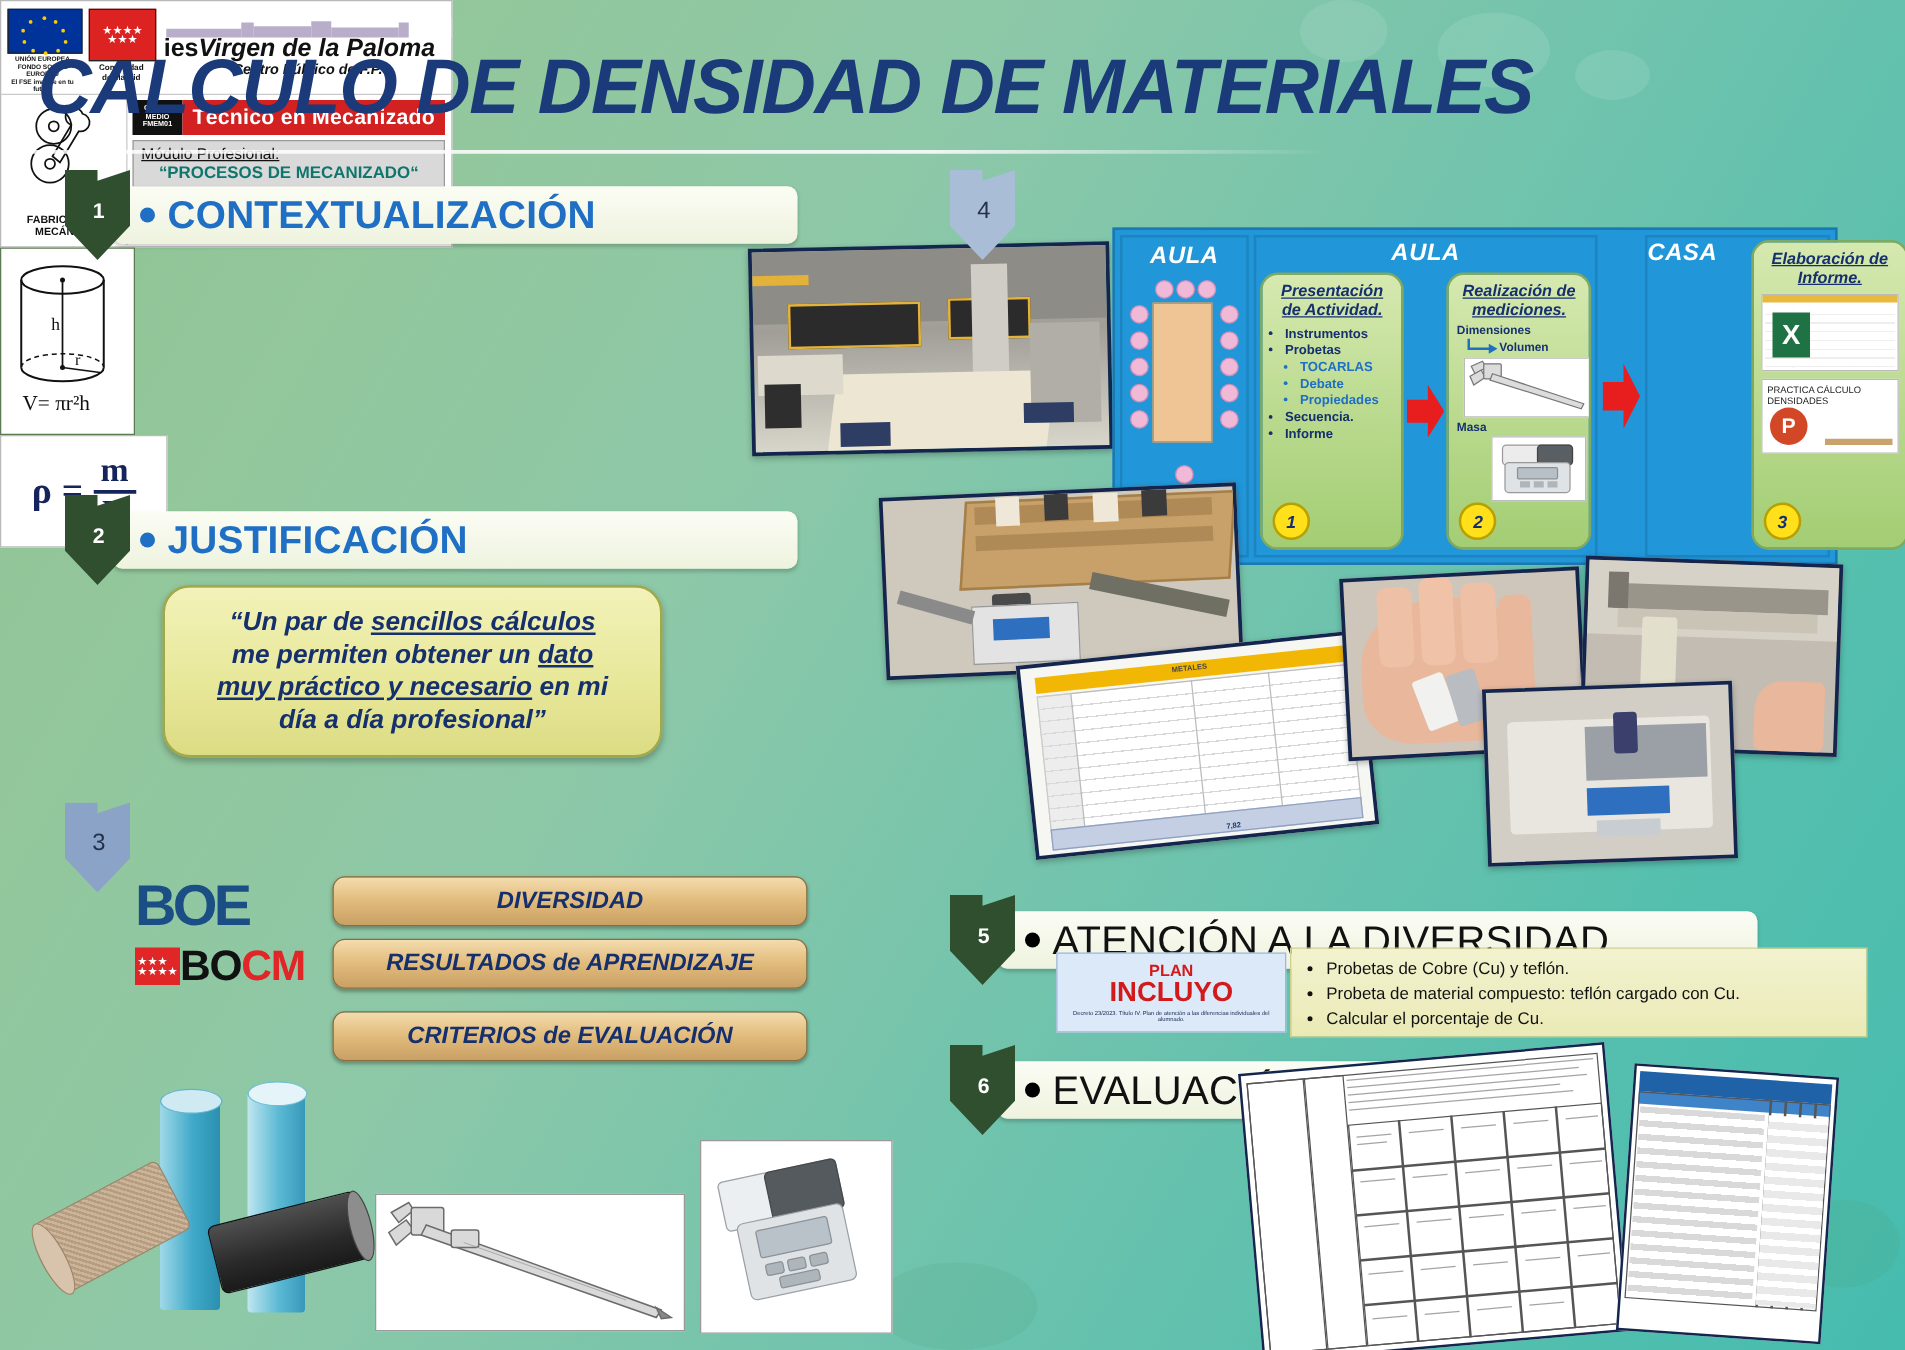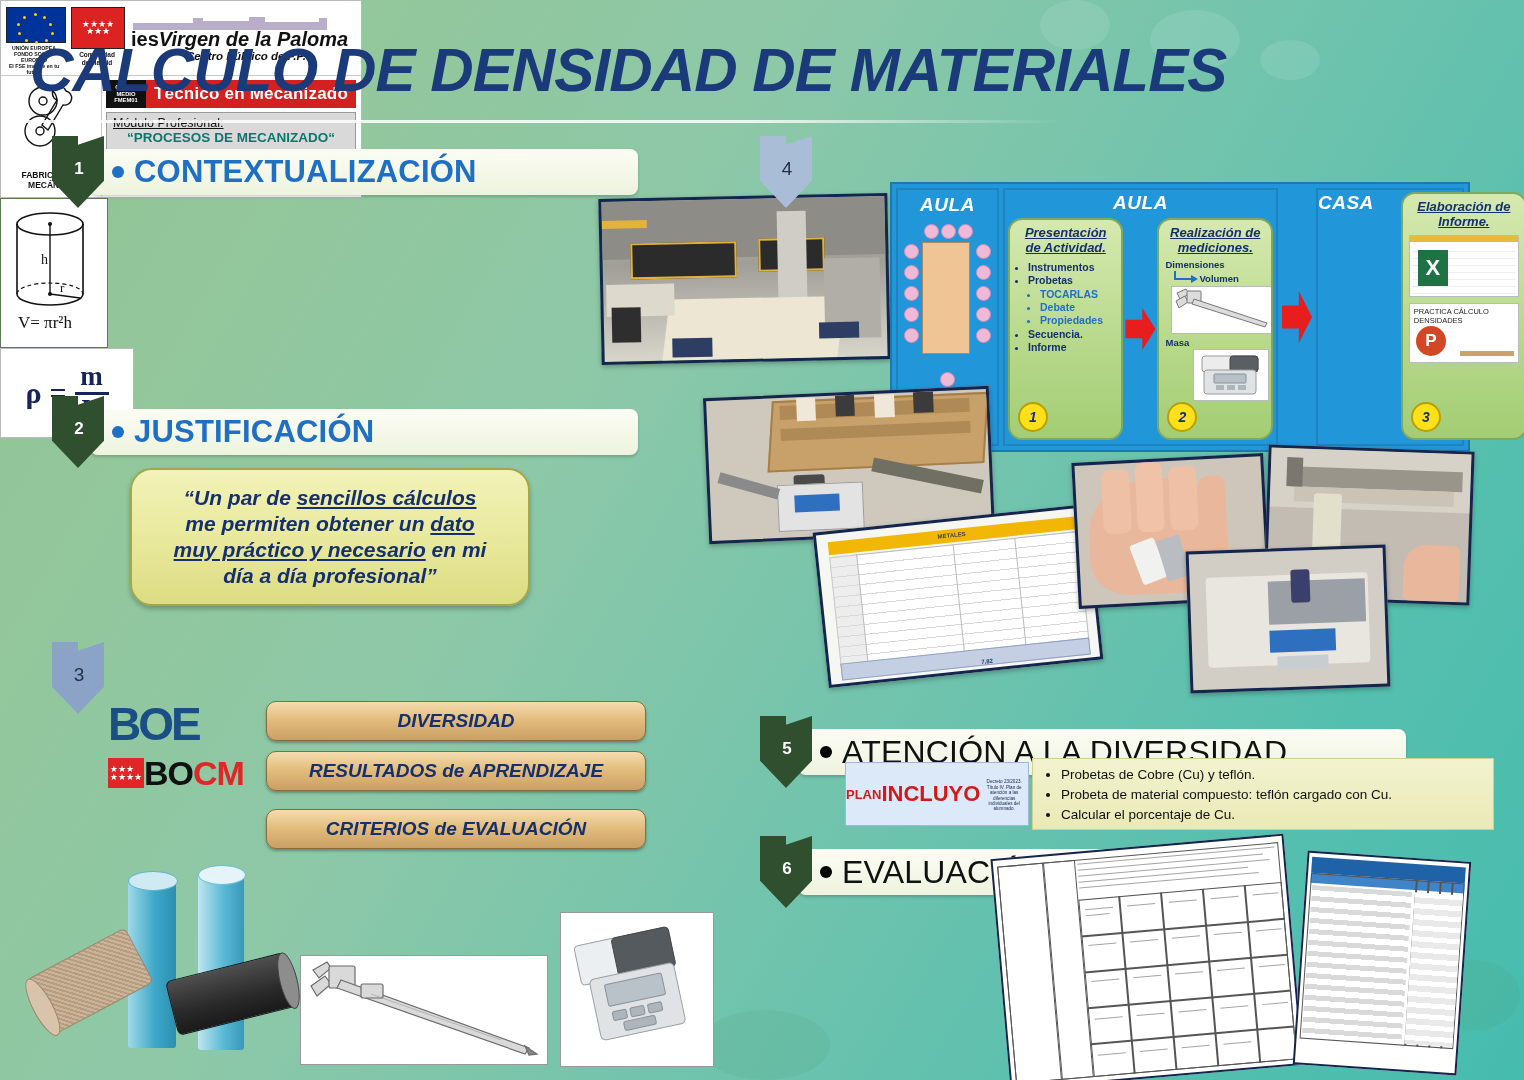--- a/index.html
+++ b/index.html
@@ -144,21 +144,21 @@
   .redarrow .ra{position:absolute;inset:0;background:#e81d1d;
      clip-path:polygon(0 28%,56% 28%,56% 0,100% 50%,56% 100%,56% 72%,0 72%);}
   .mini{background:#fff;border:1px solid #bbb;}
   .tiny-lab{font-size:9.5px;font-weight:bold;color:#16306e;}
 
   
   .photo{position:absolute;border:3px solid #14264d;background:#ccc;overflow:hidden;box-shadow:0 2px 5px rgba(0,0,0,.28);}
 
   
   #incluyo{position:absolute;left:845px;top:762px;width:182px;height:62px;background:#dce9f8;
-    border:1px solid #9fb8d6;display:flex;flex-direction:row;align-items:center;justify-content:center;}
+    border:1px solid #9fb8d6;display:flex;flex-direction:column;align-items:center;justify-content:center;}
   #incluyo .p1{font-size:13px;font-weight:bold;color:#d21a1a;line-height:13px;}
   #incluyo .p2{font-size:22px;font-weight:bold;color:#d21a1a;line-height:22px;}
   #incluyo .p3{font-size:4.6px;color:#14264d;text-align:center;line-height:5.4px;margin-top:3px;padding:0 4px;}
   #div-note{position:absolute;left:1032px;top:758px;width:462px;height:72px;
     background:linear-gradient(180deg,#f2f2cf 0%,#eaeab6 100%);border:1px solid #cfcf90;
     padding:6px 10px;box-sizing:border-box;}
   #div-note li{font-size:13.5px;color:#111;line-height:20px;}
   #div-note ul{margin:0;padding-left:18px;}
 
   

